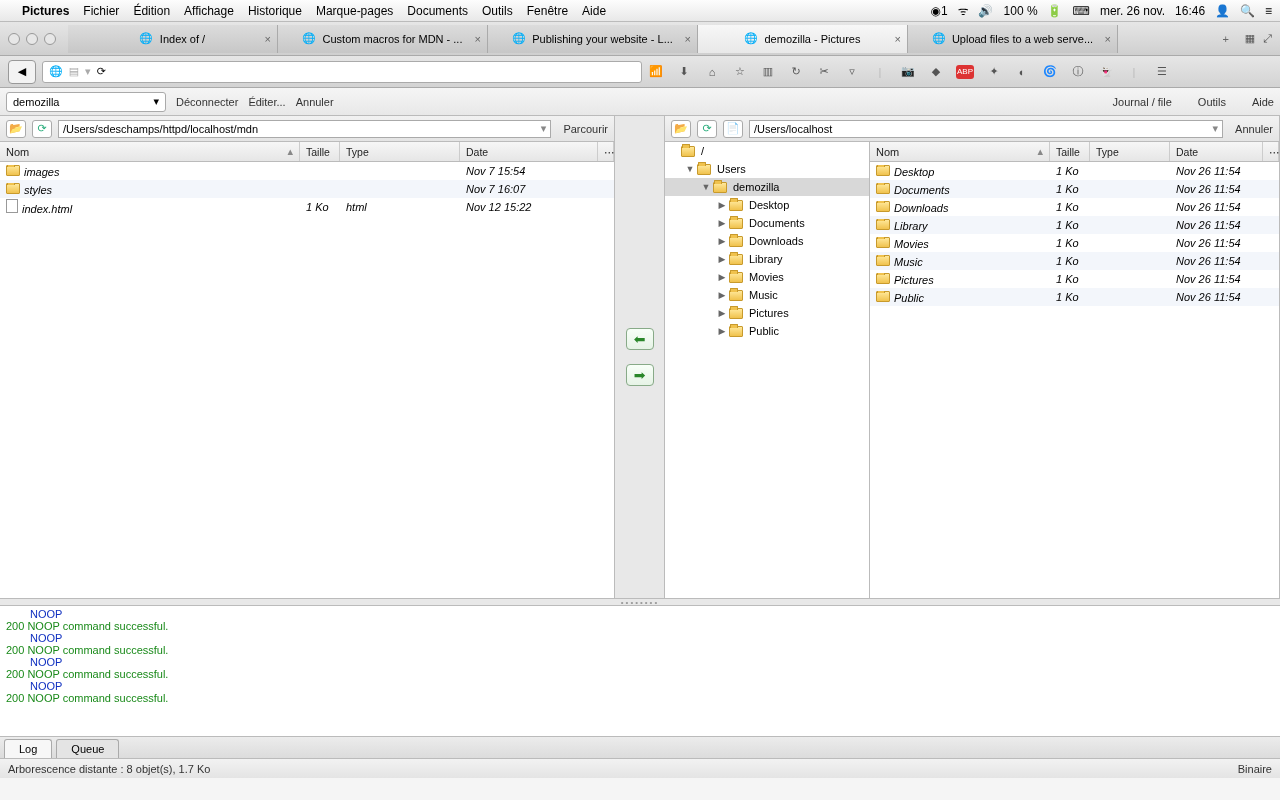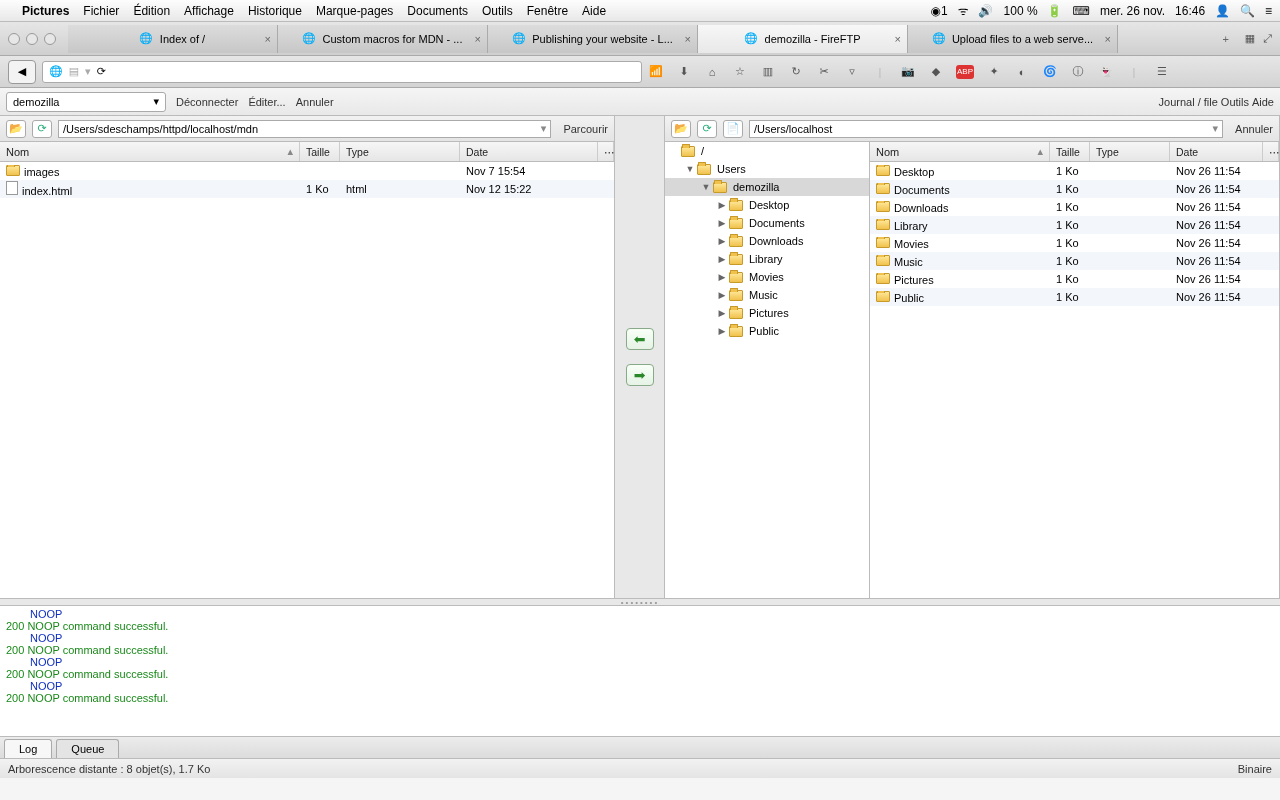--- a/index.html
+++ b/index.html
@@ -31,41 +31,41 @@
 .urlfield { flex:0 0 600px; height:22px; background:#fff; border:1px solid #aaa; border-radius:3px; display:flex; align-items:center; padding:0 6px; gap:6px; }
 .urlfield input { border:none; outline:none; flex:1; font-size:11px; }
 .urlbar .icons { display:flex; gap:12px; color:#555; align-items:center; flex:1; }
 .urlbar .icons .i { width:16px; text-align:center; }
 .adp { background:#d33; color:#fff; border-radius:3px; width:18px; height:14px; font-size:8px; display:flex; align-items:center; justify-content:center; }
 
 
 .ftpbar { height:28px; background:linear-gradient(#f5f5f5,#e8e8e8); border-bottom:1px solid #bbb; display:flex; align-items:center; padding:0 6px; gap:10px; }
 .acct-select { width:160px; height:20px; border:1px solid #aaa; border-radius:3px; background:#fff; display:flex; align-items:center; justify-content:space-between; padding:0 6px; }
 .ftpbar .link { color:#333; }
-.ftpbar .right { margin-left:auto; display:flex; gap:3px; }
+.ftpbar .right { margin-left:auto; display:flex; gap:26px; }
 
 
 .panes { display:flex; height:482px; background:#fff; }
 .pane { display:flex; flex-direction:column; border-right:1px solid #bbb; }
 .pane-left { width:615px; }
 .pane-mid { width:50px; background:#e8e8e8; display:flex; flex-direction:column; align-items:center; justify-content:center; gap:14px; border-right:1px solid #bbb; }
 .transfer-btn { width:28px; height:22px; border:1px solid #8a8; border-radius:4px; background:linear-gradient(#f8fff8,#e6f3e6); display:flex; align-items:center; justify-content:center; font-size:14px; color:#2a872a; }
 .pane-right { flex:1; display:flex; }
 .pathrow { height:26px; background:linear-gradient(#f2f2f2,#e4e4e4); border-bottom:1px solid #bbb; display:flex; align-items:center; gap:6px; padding:0 6px; }
 .mini-btn { width:20px; height:18px; border:1px solid #aaa; border-radius:3px; background:#fff; display:flex; align-items:center; justify-content:center; font-size:11px; }
 .path-input { flex:1; height:18px; border:1px solid #aaa; background:#fff; padding:0 4px; display:flex; align-items:center; }
 .browse-link { color:#333; padding-left:6px; }
 
 .file-table { flex:1; display:flex; flex-direction:column; }
 .thead { height:20px; background:linear-gradient(#f6f6f6,#e6e6e6); border-bottom:1px solid #bbb; display:flex; }
 .th { border-right:1px solid #ccc; padding:3px 6px; color:#222; font-size:10.5px; display:flex; align-items:center; }
 .tbody { flex:1; overflow:auto; background:#fff; }
 .tr { display:flex; height:18px; align-items:center; }
 .tr:nth-child(even) { background:#f3f6fb; }
-.td { padding:0 6px; overflow:hidden; white-space:nowrap; }
+.td { padding:0 6px; overflow:hidden; white-space:nowrap;font-style:italic; }
 .folder-ico { width:14px; height:11px; background:linear-gradient(#ffe89a,#f0c24d); border:1px solid #c89a2c; border-radius:1px; display:inline-block; margin-right:4px; position:relative; }
 .folder-ico:before { content:""; position:absolute; top:-3px; left:0; width:6px; height:3px; background:#f0c24d; border:1px solid #c89a2c; border-bottom:none; border-radius:1px 1px 0 0; }
 .file-ico { width:12px; height:14px; border:1px solid #999; background:#fff; display:inline-block; margin-right:4px; }
 
 
 .remote-tree { width:205px; border-right:1px solid #bbb; background:#fff; overflow:auto; }
 .tree-row { display:flex; align-items:center; height:18px; padding-left:4px; gap:2px; }
 .tree-row.sel { background:#d8d8d8; }
 .disclosure { width:10px; text-align:center; color:#666; font-size:9px; }
 .remote-table { flex:1; display:flex; flex-direction:column; }
@@ -137,21 +137,21 @@
         <span>Custom macros for MDN - ...</span>
         <span class="close">×</span>
       </div>
       <div class="tab">
         <span class="fav">🌐</span>
         <span>Publishing your website - L...</span>
         <span class="close">×</span>
       </div>
       <div class="tab active">
         <span class="fav">🌐</span>
-        <span>demozilla - FireFTP</span>
+        <span>demozilla - Pictures</span>
         <span class="close">×</span>
       </div>
       <div class="tab">
         <span class="fav">🌐</span>
         <span>Upload files to a web serve...</span>
         <span class="close">×</span>
       </div>
     </div>
   <div class="tab-add">+</div>
   <div class="tab-extras">
@@ -230,20 +230,26 @@
         <div class="th" style="width:16px">⋯</div>
       </div>
       <div class="tbody" id="local-rows">
           <div class="tr">
             <div class="td" style="width:300px"><span class="folder-ico"></span>images</div>
             <div class="td" style="width:40px"></div>
             <div class="td" style="width:120px"></div>
             <div class="td" style="flex:1">Nov 7 15:54</div>
           </div>
           <div class="tr">
+            <div class="td" style="width:300px"><span class="folder-ico"></span>styles</div>
+            <div class="td" style="width:40px"></div>
+            <div class="td" style="width:120px"></div>
+            <div class="td" style="flex:1">Nov 7 16:07</div>
+          </div>
+          <div class="tr">
             <div class="td" style="width:300px"><span class="file-ico"></span>index.html</div>
             <div class="td" style="width:40px">1 Ko</div>
             <div class="td" style="width:120px">html</div>
             <div class="td" style="flex:1">Nov 12 15:22</div>
           </div>
         </div>
     </div>
   </div>
 
   <div class="pane-mid">

